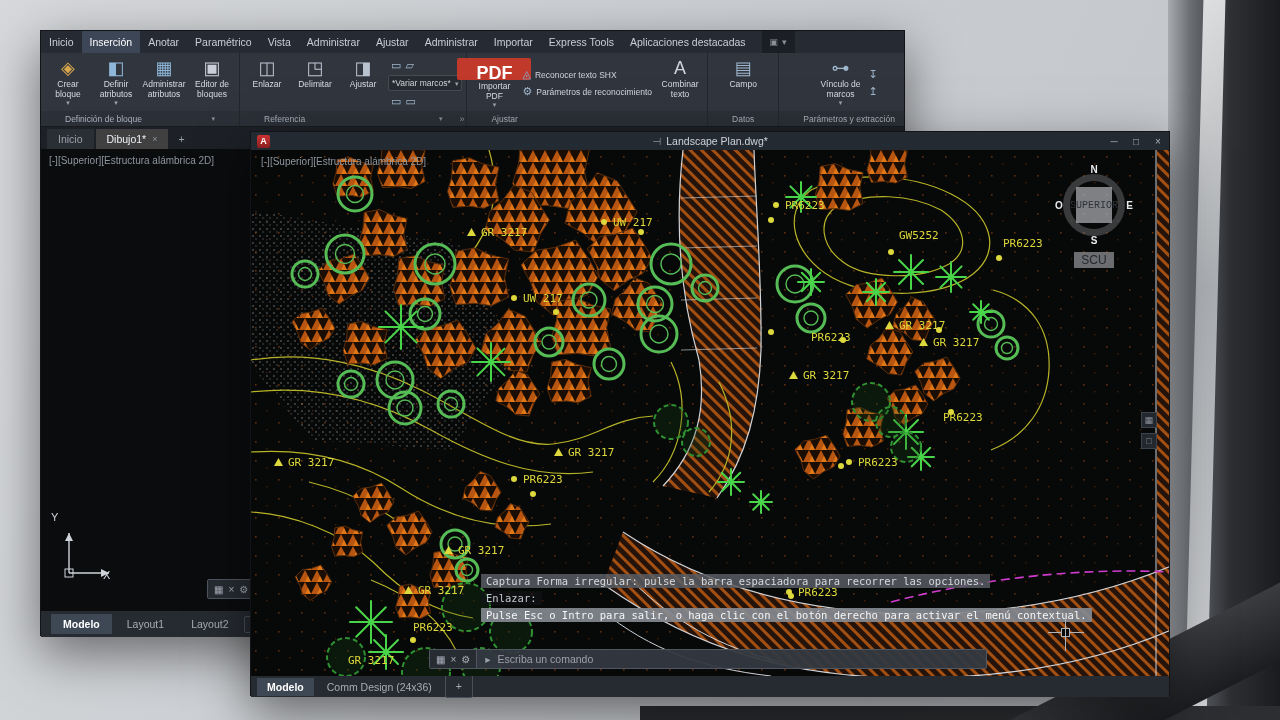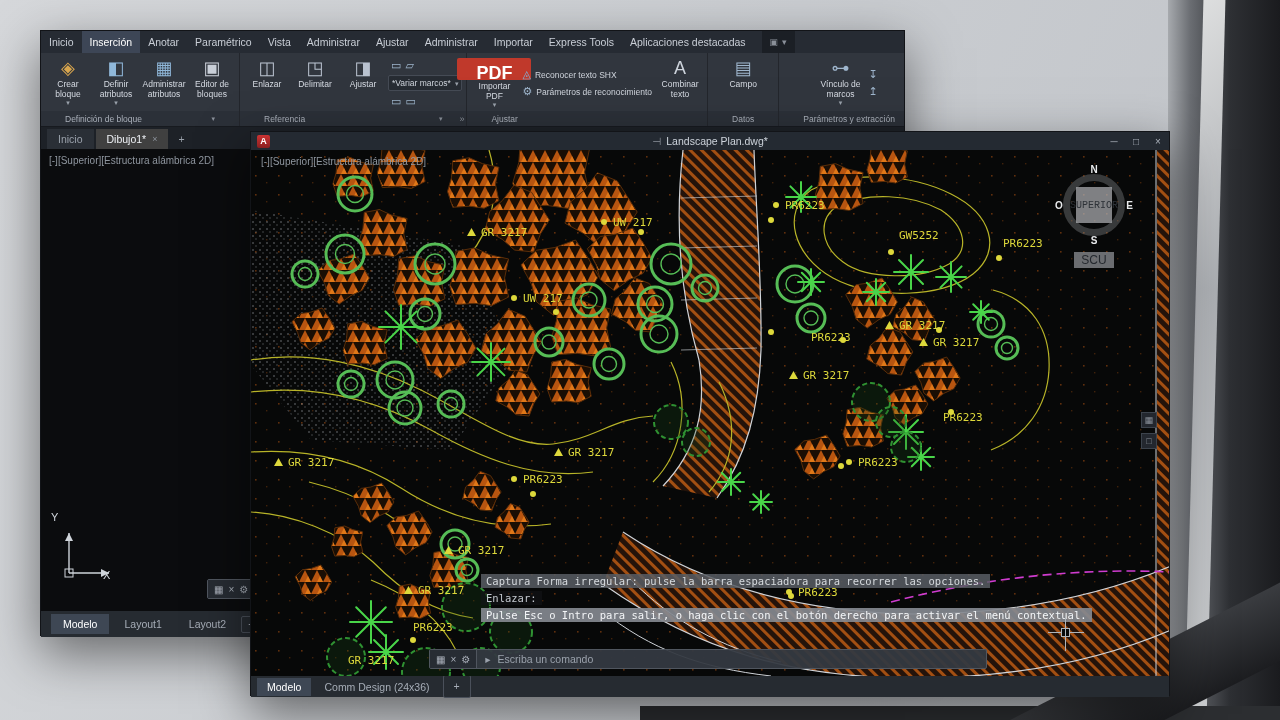--- a/index.html
+++ b/index.html
@@ -56,21 +56,21 @@
 .vplabel{position:absolute;left:8px;top:6px;font-size:10px;color:#8f969f;z-index:3;}
 .ucs{position:absolute;left:16px;bottom:26px;}
 .ucs-y{position:absolute;left:10px;bottom:88px;color:#cfd4da;font-size:11px;}
 .ucs-x{position:absolute;left:62px;bottom:30px;color:#cfd4da;font-size:11px;}
 .cmdcap{position:absolute;left:166px;bottom:12px;width:520px;height:20px;display:flex;align-items:center;background:rgba(52,57,65,.95);border:1px solid #50565f;border-radius:2px;}
 .cap{display:flex;align-items:center;gap:5px;padding:0 6px;background:#272c33;height:100%;border-right:1px solid #50565f;color:#aab0ba;font-size:10px;}
 
 
 .ltabs{display:flex;align-items:center;height:26px;background:#262b31;padding-left:10px;font-size:10.5px;color:#a6adb7;gap:3px;}
 .ltab{padding:4px 12px;white-space:nowrap;}
-.ltab.active{background:#3e4754;color:#ffffff;}
+.ltab.active{background:#3e4754;color:#ffffff;font-weight:bold;}
 .ltab.plus{border:1px solid #4a505a;border-radius:2px;padding:0 6px;line-height:15px;}
 
 
 .ftitle{display:flex;align-items:center;height:18px;background:linear-gradient(#2b313a,#222categor730);background-color:#242a32;font-size:10.5px;color:#cdd3db;position:relative;}
 .applogo{width:13px;height:13px;background:linear-gradient(#cc3333,#8a1f1f);color:#fff;font-size:9px;font-weight:bold;display:flex;align-items:center;justify-content:center;border-radius:2px;margin:0 6px;}
 .ftitle-center{position:absolute;left:0;right:0;display:flex;justify-content:center;gap:5px;}
 .pinicon{color:#8a9099;}
 .winbtns{margin-left:auto;display:flex;z-index:2;}
 .winbtn{width:22px;height:18px;display:flex;align-items:center;justify-content:center;color:#aab0ba;font-size:10px;}
 .fcanvas{position:relative;height:526px;background:#070808;overflow:hidden;}

